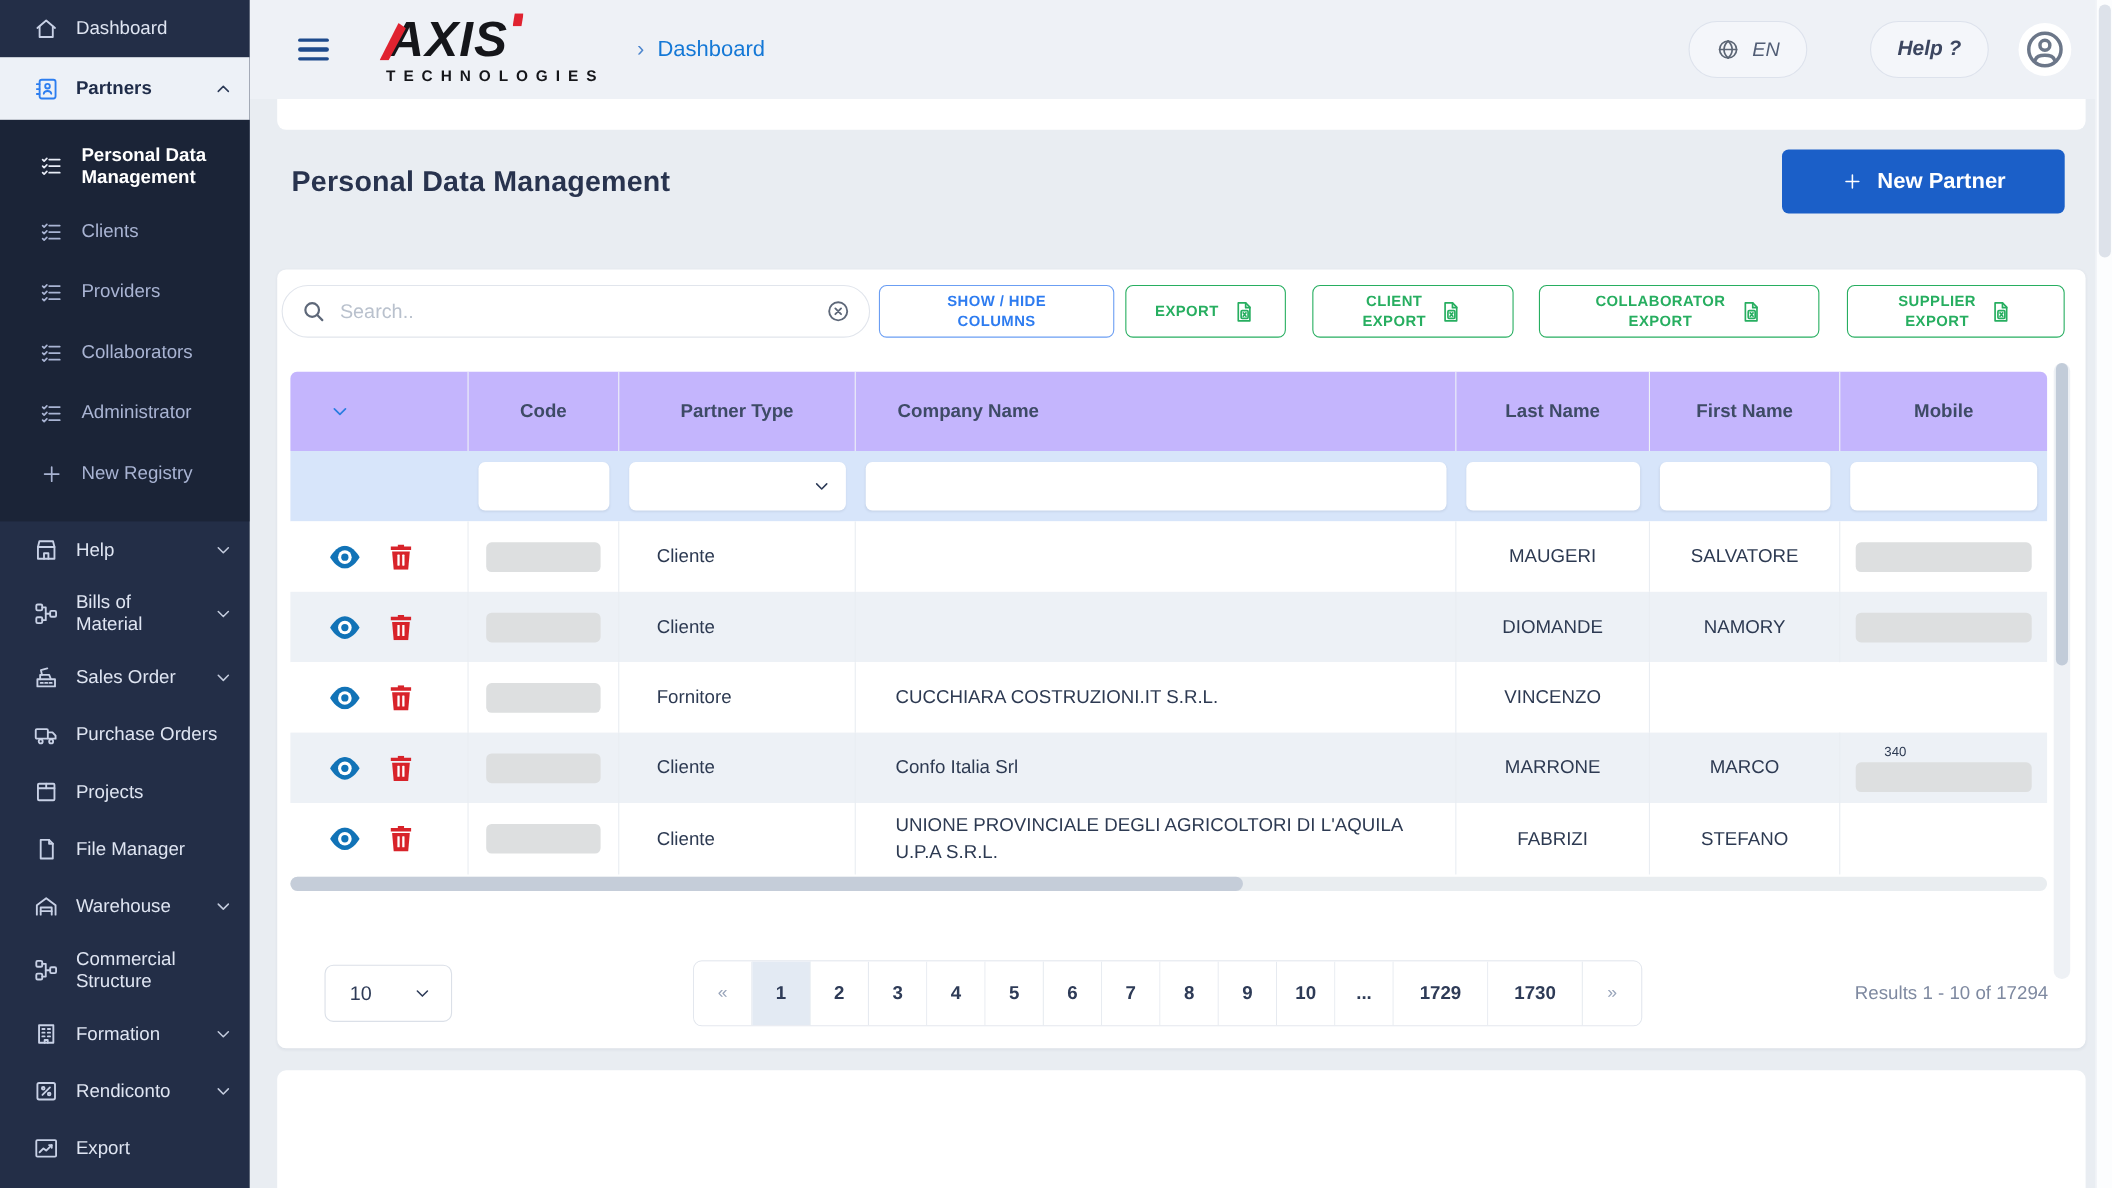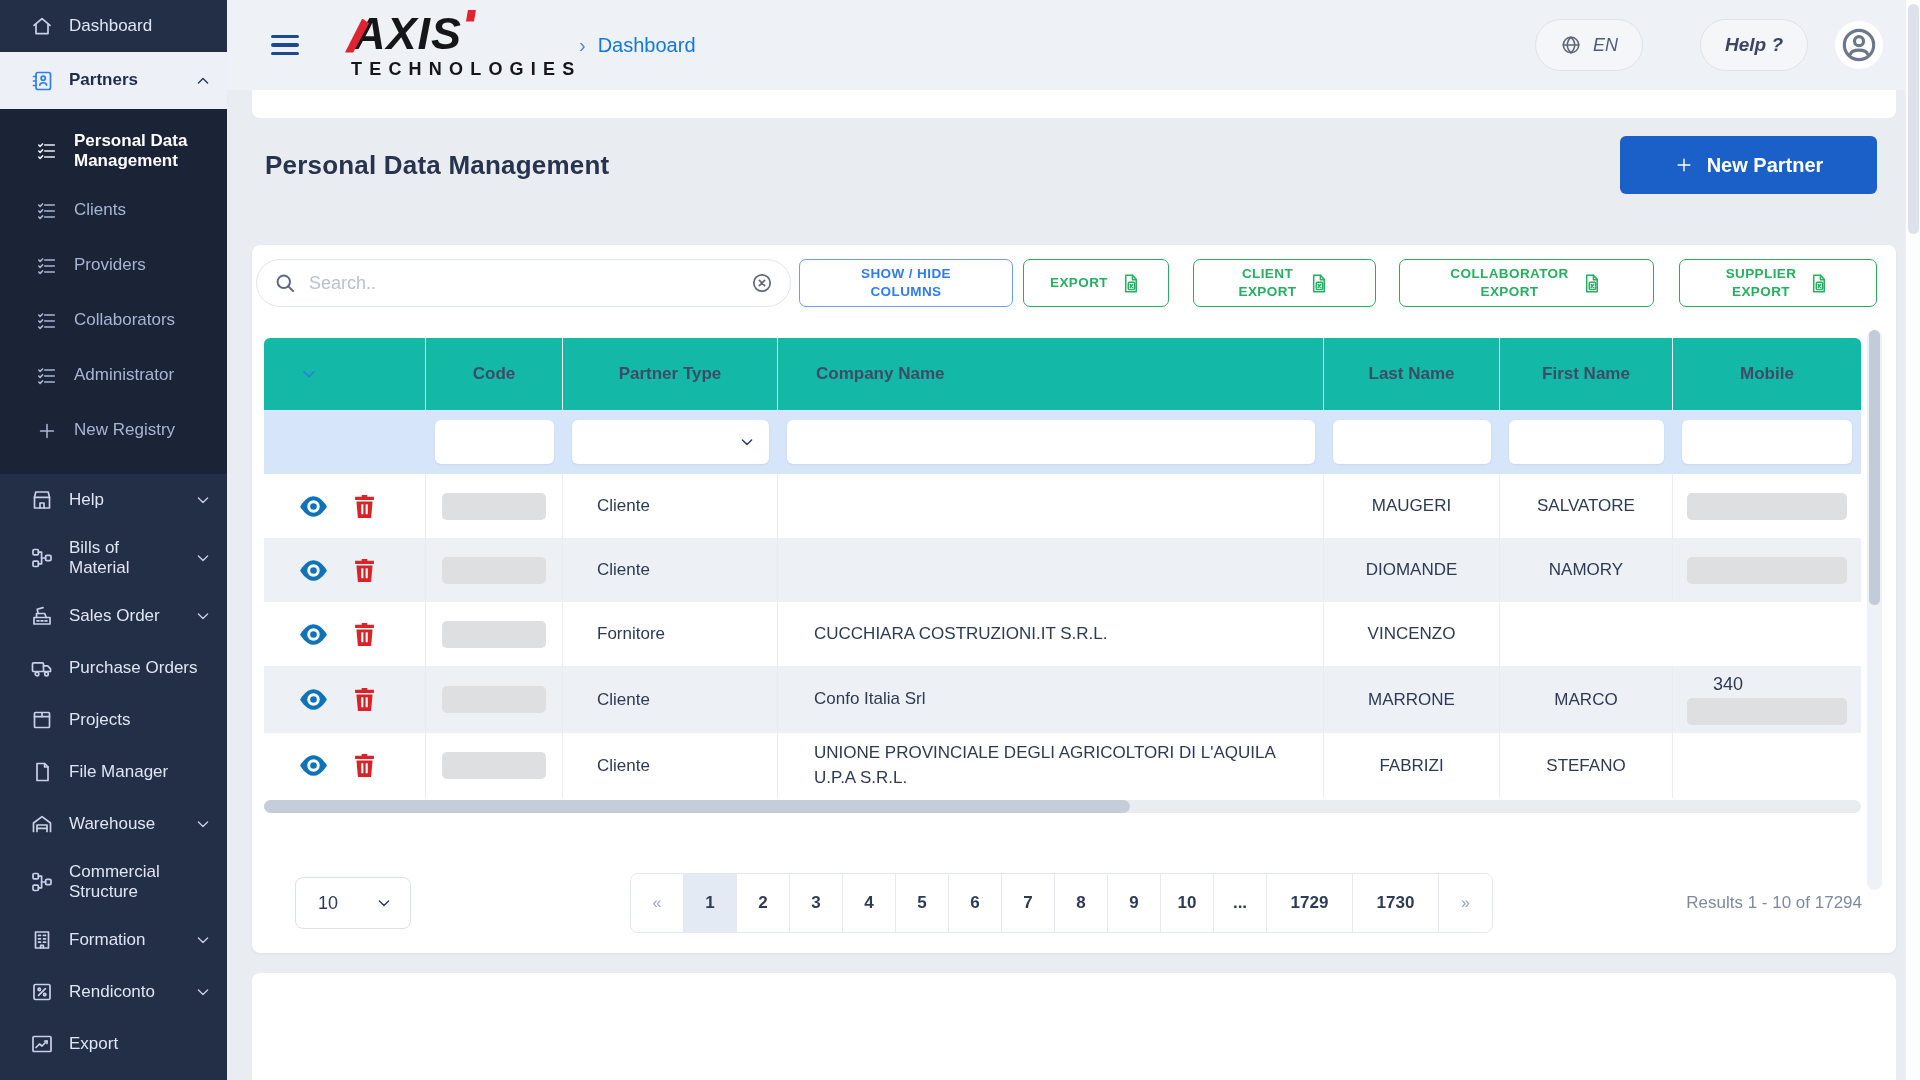--- a/index.html
+++ b/index.html
@@ -23,21 +23,21 @@
   .submenu .sb-item.bold-white .sb-ic { color:#e8ecf6; }
 
   
   .topbar { position:absolute; left:227px; top:0; right:0; height:90px; background:#eef1f6; display:flex; align-items:center; z-index:10; }
   .hamburger { margin-left:44px; width:28px; display:flex; flex-direction:column; gap:5px; cursor:pointer; flex:none; }
   .hamburger i { display:block; height:3.4px; background:#1d4a8c; border-radius:2px; }
   .logo { margin-left:48px; position:relative; flex:none; width:190px; }
   .logo-main { font-size:45px; font-weight:900; font-style:italic; letter-spacing:1px; color:#15161a; line-height:1; position:relative; padding-left:6px; }
   .logo-tri { position:absolute; left:-2px; top:8px; width:24px; height:34px; background:#e02330; clip-path:polygon(0 100%, 72% 0, 100% 14%, 34% 100%); }
   .logo-tick { position:absolute; left:119px; top:-1px; width:10px; height:12px; background:#e02330; clip-path:polygon(20% 0, 100% 0, 80% 100%, 0 100%); }
-  .logo-sub { font-size:18px; font-weight:700; letter-spacing:7.2px; color:#15161a; margin-top:3px; padding-left:4px; }
+  .logo-sub { font-size:14px; font-weight:700; letter-spacing:7.2px; color:#15161a; margin-top:3px; padding-left:4px; }
   .breadcrumb { margin-left:42px; display:flex; align-items:center; gap:12px; font-size:20px; }
   .crumb-sep { color:#4d86ce; font-size:20px; }
   .crumb-link { color:#1478d6; cursor:pointer; }
   .topbar-right { margin-left:auto; display:flex; align-items:center; margin-right:37px; }
   .pill { height:52px; border-radius:26px; border:1px solid #dde2ec; background:#f4f6fa; display:flex; align-items:center; padding:0 24px; gap:11px; cursor:pointer;font-style:italic; }
   .pill-lang { color:#515d75; font-size:18px; }
   .pill-lang .g-ic { width:22px; height:22px; color:#5c6675; }
   .pill-help { margin-left:57px; font-weight:700; color:#3c4660; font-size:19px; }
   .avatar { margin-left:27px; width:48px; height:48px; border-radius:50%; background:#ffffff; display:flex; align-items:center; justify-content:center; color:#6c7789; cursor:pointer; }
   .avatar svg { width:40px; height:40px; }
@@ -64,21 +64,21 @@
   .tb-btn.green { border:1.4px solid #27ae60; color:#27ae60; }
   .tb-btn .xls-ic { width:23px; height:23px; flex:none; }
   .tb-btn.w1 { width:146px; margin-left:10px; }
   .tb-btn.w2 { width:183px; margin-left:24px; }
   .tb-btn.w3 { width:255px; margin-left:23px; }
   .tb-btn.w4 { width:198px; margin-left:25px; }
 
   
   .table-wrap { margin:9px 0 0 12px; width:1597px; position:relative; }
   .grid { display:grid; grid-template-columns:162px 137px 215px 546px 176px 173px 188px; }
-  .thead { background:#14b8a6; height:72px; border-radius:6px 6px 0 0;margin-top:31px; }
+  .thead { background:#c4b5fd; height:72px; border-radius:6px 6px 0 0;margin-top:31px; }
   .thead .cell { font-weight:700; color:#3e4b66; font-size:17px; border-right:1px solid #eef2f7; justify-content:center; text-align:center; line-height:1.25; }
   .thead .cell.left { justify-content:flex-start; padding-left:38px; text-align:left; }
   .thead .cell.actions { justify-content:flex-start; padding-left:34px; }
   .thead .cell:last-child { border-right:none; }
   .cell { display:flex; align-items:center; height:100%; font-size:17px; color:#2d3a52; overflow:hidden; }
   .sel-chev { width:22px; height:22px; color:#2b7de0; cursor:pointer; }
 
   .frow { background:#d7e5fa; height:64px; }
   .frow .fcell { display:flex; align-items:center; height:100%; padding:0 9px; }
   .f-input { width:100%; height:44px; border:none; border-radius:6px; background:#fff; box-shadow:0 1px 2px rgba(30,40,70,.08); outline:none; font-size:16px; padding:0 12px; font-family:inherit; color:#2d3a52; }
@@ -92,21 +92,21 @@
   .trow .cell:last-child { border-right:none; }
   .cell.c-actions { padding-left:34px; gap:26px; }
   .icon-btn { border:none; background:transparent; cursor:pointer; padding:0; display:flex; align-items:center; }
   .cell.c-code { justify-content:center; }
   .cell.c-type { padding-left:34px; }
   .cell.c-company { padding:8px 30px 8px 36px; line-height:1.45; }
   .cell.c-center { justify-content:center; text-align:center; }
   .cell.c-mobile { flex-direction:column; justify-content:center; align-items:stretch; padding:8px 14px; gap:3px; }
   .redacted { background:#dddfe0; border-radius:5px; height:27px; }
   .redacted.code { width:104px; }
-  .mobile-prefix { font-size:18px; color:#2d3a52; padding-left:26px; }
+  .mobile-prefix { font-size:12px; color:#2d3a52; padding-left:26px; }
 
   .hscroll { margin-top:2px; width:1597px; height:13px; background:#e9edf0; border-radius:7px; position:relative; }
   .hscroll .thumb { position:absolute; left:0; top:0; height:13px; width:866px; background:#c5cdd9; border-radius:7px; cursor:pointer; }
   .vscroll { position:absolute; right:14px; top:85px; width:15px; height:560px; background:#eef1f5; border-radius:8px; }
   .vscroll .thumb { position:absolute; left:2px; top:0; width:11px; height:275px; background:#c2ccd9; border-radius:6px; cursor:pointer; }
 
   
   .pag-row { position:absolute; left:0; bottom:24px; width:100%; display:flex; align-items:center; padding:0 34px 0 43px; }
   .page-size { width:116px; height:52px; border:1px solid #dbe0e8; border-radius:8px; background:#fff; display:flex; align-items:center; padding:0 16px 0 22px; cursor:pointer; }
   .page-size .ps-val { font-size:18px; color:#2e3b57; }

